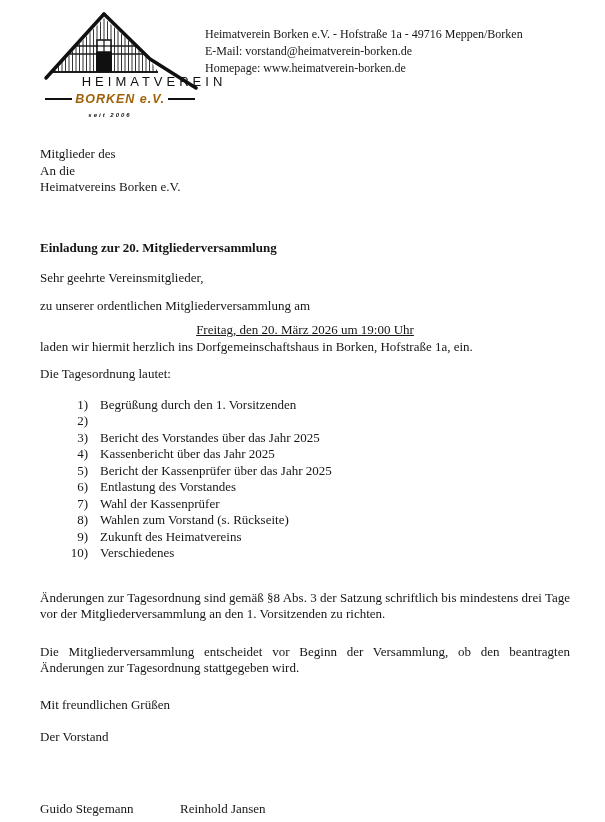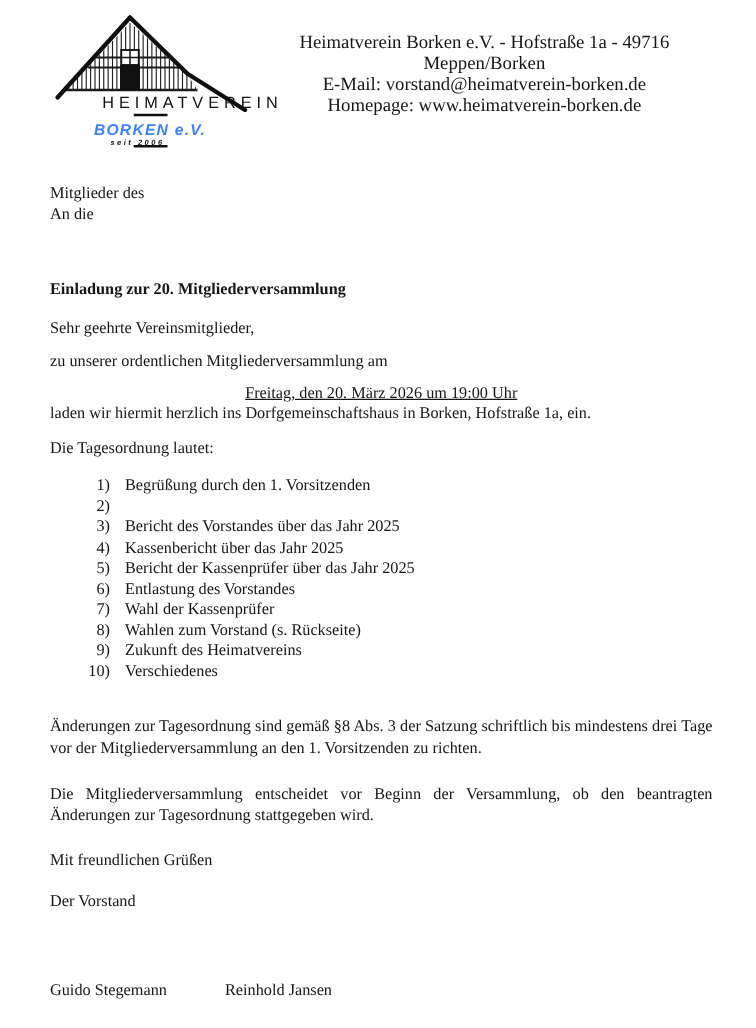--- a/index.html
+++ b/index.html
@@ -20,31 +20,31 @@
     position: absolute; top: 64px; left: 0; width: 148px;
     text-align: center; white-space: nowrap;
     font-family: "Liberation Sans", sans-serif;
     font-size: 13px; letter-spacing: 4px; color: #101010; margin-left: 45px;
   }
   .logo-sub {
     position: absolute; top: 81px; left: 0; width: 170px;
     display: flex; align-items: center; justify-content: center; gap: 3px;
     font-family: "Liberation Sans", sans-serif;
     font-weight: bold; font-style: italic; font-size: 12.5px;
-    letter-spacing: 1px; color: #3b82f6; white-space: nowrap; flex-direction: column;
+    letter-spacing: 1px; color: #a16207; white-space: nowrap;
   }
   .logo-dash { width: 27px; border-top: 2px solid #101010; height: 0; }
   .logo-since {
     position: absolute; top: 97px; left: 0; width: 150px;
     text-align: center;
     font-family: "Liberation Sans", sans-serif;
     font-weight: bold; font-style: italic;
     font-size: 6px; letter-spacing: 2px; color: #101010;
   }
-  .contact-block { flex: 1 1 auto; text-align: center; padding-top: 16px; font-size: 15px; line-height: 17px; }
+  .contact-block { flex: 1 1 auto; padding-top: 16px; font-size: 12px; line-height: 17px; }
   
   .recipient { margin-top: 24px; }
   .subject { margin-top: 44px; font-weight: bold; }
   .salutation { margin-top: 14px; }
   .intro { margin-top: 11px; }
   .date-line { margin-top: 8px; text-align: center; font-weight: normal; text-decoration: underline; }
   .invite { margin-top: 0; }
   .agenda-intro { margin-top: 11px; }
   ol.agenda { margin: 14px 0 0 0; padding: 0; list-style: none; }
   ol.agenda li { display: flex; }
@@ -130,20 +130,21 @@
     <div class="contact-block">
       <div>Heimatverein Borken e.V. - Hofstraße 1a - 49716 Meppen/Borken</div>
       <div>E-Mail: vorstand@heimatverein-borken.de</div>
       <div>Homepage: www.heimatverein-borken.de</div>
     </div>
   </div>
 
   <div class="recipient">
     <div>Mitglieder des</div>
     <div>An die</div>
+    <div>Heimatvereins Borken e.V.</div>
   </div>
 
   <div class="subject">Einladung zur 20. Mitgliederversammlung</div>
 
   <div class="salutation">Sehr geehrte Vereinsmitglieder,</div>
   <div class="intro">zu unserer ordentlichen Mitgliederversammlung am</div>
 
   <div class="date-line">Freitag, den 20. März 2026 um 19:00 Uhr</div>
 
   <div class="invite">laden wir hiermit herzlich ins Dorfgemeinschaftshaus in Borken, Hofstraße 1a, ein.</div>

